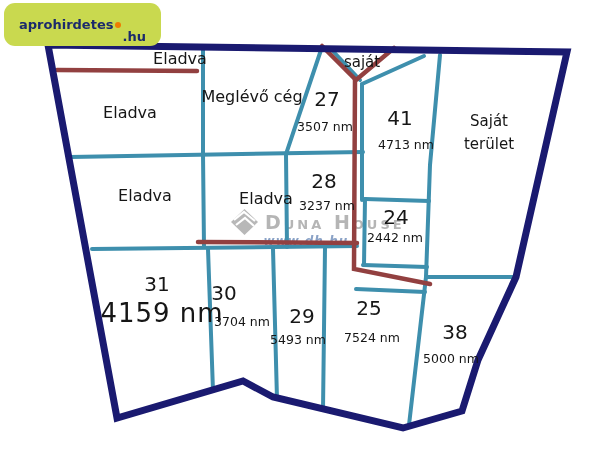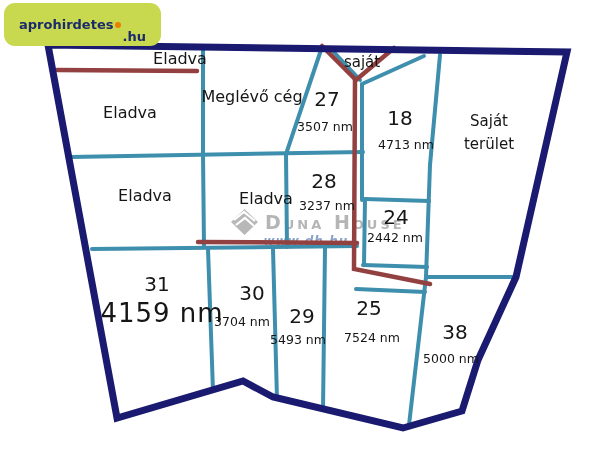--- a/index.html
+++ b/index.html
@@ -97,41 +97,41 @@
   </div>
 
   <div class="lbl name" style="left:180px;top:58px">Eladva</div>
   <div class="lbl name" style="left:130px;top:112px">Eladva</div>
   <div class="lbl name" style="left:252px;top:96px">Meglévő cég</div>
   <div class="lbl sajat-lbl" style="left:362px;top:62px">saját</div>
 
   <div class="lbl num" style="left:327px;top:99px">27</div>
   <div class="lbl area" style="left:325px;top:126px">3507 nm</div>
 
-  <div class="lbl num" style="left:400px;top:118px">18</div>
+  <div class="lbl num" style="left:400px;top:118px">41</div>
   <div class="lbl area" style="left:406px;top:144px">4713 nm</div>
 
   <div class="lbl two-line" style="left:489px;top:133px">
     <div>Saját</div>
     <div>terület</div>
   </div>
 
   <div class="lbl name" style="left:145px;top:195px">Eladva</div>
   <div class="lbl name" style="left:266px;top:198px">Eladva</div>
 
   <div class="lbl num" style="left:324px;top:181px">28</div>
   <div class="lbl area" style="left:327px;top:205px">3237 nm</div>
 
   <div class="lbl num" style="left:396px;top:217px">24</div>
   <div class="lbl area" style="left:395px;top:237px">2442 nm</div>
 
   <div class="lbl num" style="left:157px;top:284px">31</div>
   <div class="lbl area-big lbl" style="left:162px;top:313px">4159 nm</div>
 
-  <div class="lbl num" style="left:252px;top:293px">30</div>
+  <div class="lbl num" style="left:224px;top:293px">30</div>
   <div class="lbl area" style="left:242px;top:321px">3704 nm</div>
 
   <div class="lbl num" style="left:302px;top:316px">29</div>
   <div class="lbl area" style="left:298px;top:339px">5493 nm</div>
 
   <div class="lbl num" style="left:369px;top:308px">25</div>
   <div class="lbl area" style="left:372px;top:337px">7524 nm</div>
 
   <div class="lbl num" style="left:455px;top:332px">38</div>
   <div class="lbl area" style="left:451px;top:358px">5000 nm</div>

